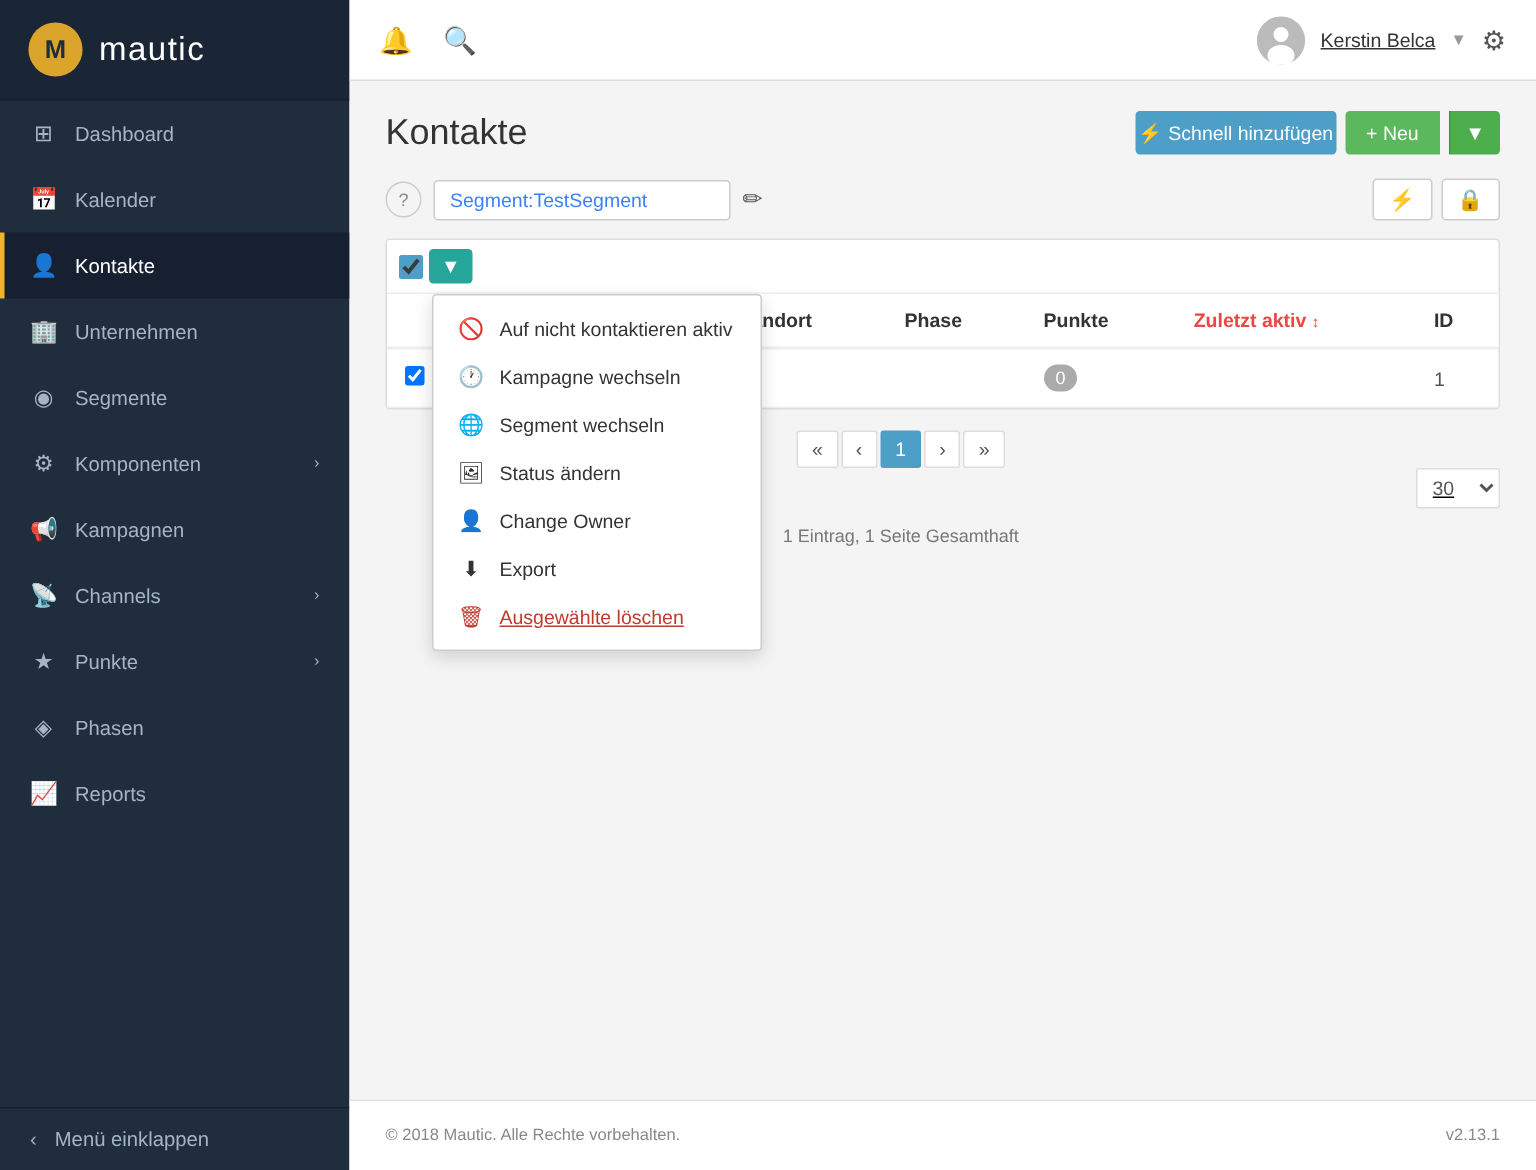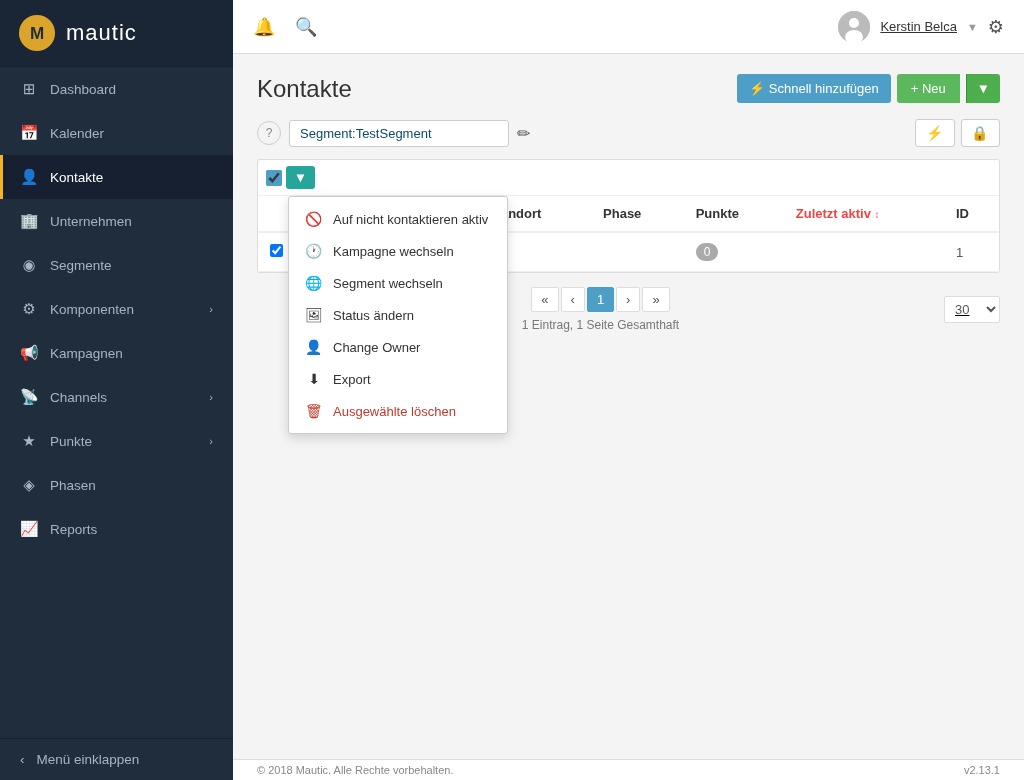--- a/index.html
+++ b/index.html
@@ -118,21 +118,21 @@
       align-items: center;
       justify-content: space-between;
       margin-bottom: 16px;
     }
     .page-title { font-size: 24px; color: #333; font-weight: 400; }
     .page-actions { display: flex; align-items: center; gap: 6px; }
     .btn-quick-add {
       background: #4e9fc8;
       color: #fff;
       border: none;
-      padding: 7px 12px;
+      padding: 7px 2px;
       border-radius: 3px;
       cursor: pointer;
       font-size: 13px;
       display: flex;
       align-items: center;
       gap: 5px;
     }
     .btn-new {
       background: #5cb85c;
       color: #fff;
@@ -168,22 +168,22 @@
       border-radius: 50%;
       display: flex; align-items: center; justify-content: center;
       color: #888; font-size: 12px; cursor: pointer;
     }
     .filter-input {
       border: 1px solid #ccc;
       background: #fff;
       padding: 5px 10px;
       border-radius: 3px;
       font-size: 13px;
-      width: 220px;
-      color: #0c4a6e;
+      width: 198px;
+      color: #3b82f6;
     }
     .filter-edit {
       color: #555; cursor: pointer; font-size: 16px;
     }
     .filter-right { margin-left: auto; display: flex; gap: 6px; }
     .filter-btn {
       background: #fff;
       border: 1px solid #ccc;
       padding: 5px 10px;
       border-radius: 3px;
@@ -276,21 +276,21 @@
       display: inline-block;
     }
 
     
     .pagination-bar {
       display: flex;
       align-items: center;
       justify-content: space-between;
       padding: 14px 0 6px 0;
     }
-    .pagination-info { color: #777; font-size: 12px; }
+    .pagination-info { color: #777; font-size: 12px; margin-top: 32px; }
     .pagination-controls { display: flex; align-items: center; gap: 2px; }
     .page-btn {
       background: #fff;
       border: 1px solid #ddd;
       padding: 4px 9px;
       cursor: pointer;
       color: #555;
       font-size: 13px;
       border-radius: 2px;
     }
@@ -303,21 +303,21 @@
       color: #555;
       background: #fff;
       cursor: pointer;
     }
     .per-page-wrapper { display: flex; align-items: center; gap: 4px; text-decoration: underline; }
 
     
     .page-footer {
       background: #fff;
       border-top: 1px solid #ddd;
-      padding: 4px 24px;
+      padding: 17px 24px;
       display: flex;
       align-items: center;
       justify-content: space-between;
       font-size: 11px;
       color: #888;
       flex-shrink: 0;
     }
   </style>
 </head>
 <body>
@@ -461,21 +461,21 @@
           <div class="dropdown-item">
             <span class="di-icon">👤</span>
             <span>Change Owner</span>
           </div>
           <div class="dropdown-item">
             <span class="di-icon">⬇</span>
             <span>Export</span>
           </div>
           <div class="dropdown-item">
             <span class="di-icon" style="color:#c0392b;">🗑</span>
-            <span style="color:#c0392b;">Ausgewählte löschen</span>
+            <span style="color:#c0392b;text-decoration:underline;">Ausgewählte löschen</span>
           </div>
         </div>
       </div>
 
       <table>
         <thead>
           <tr>
             <th style="width:30px;"></th>
             <th>Name</th>
             <th>E-Mail</th>

